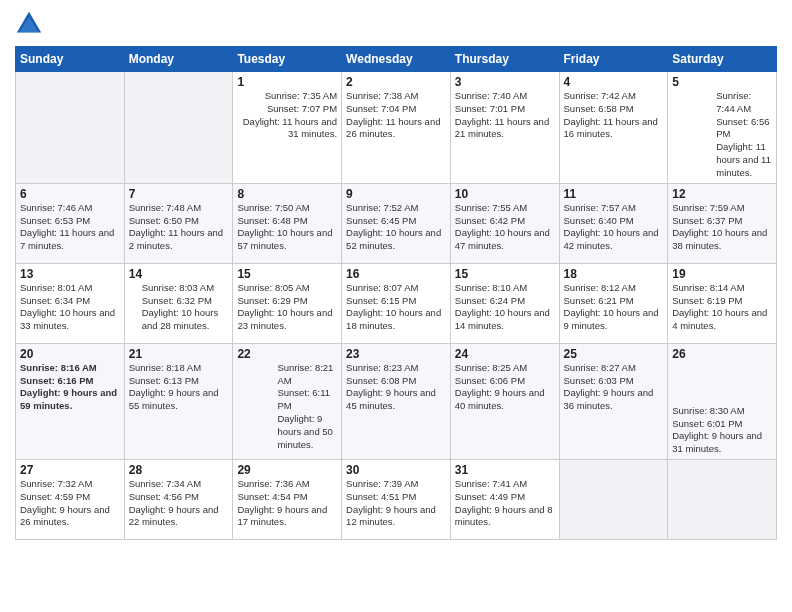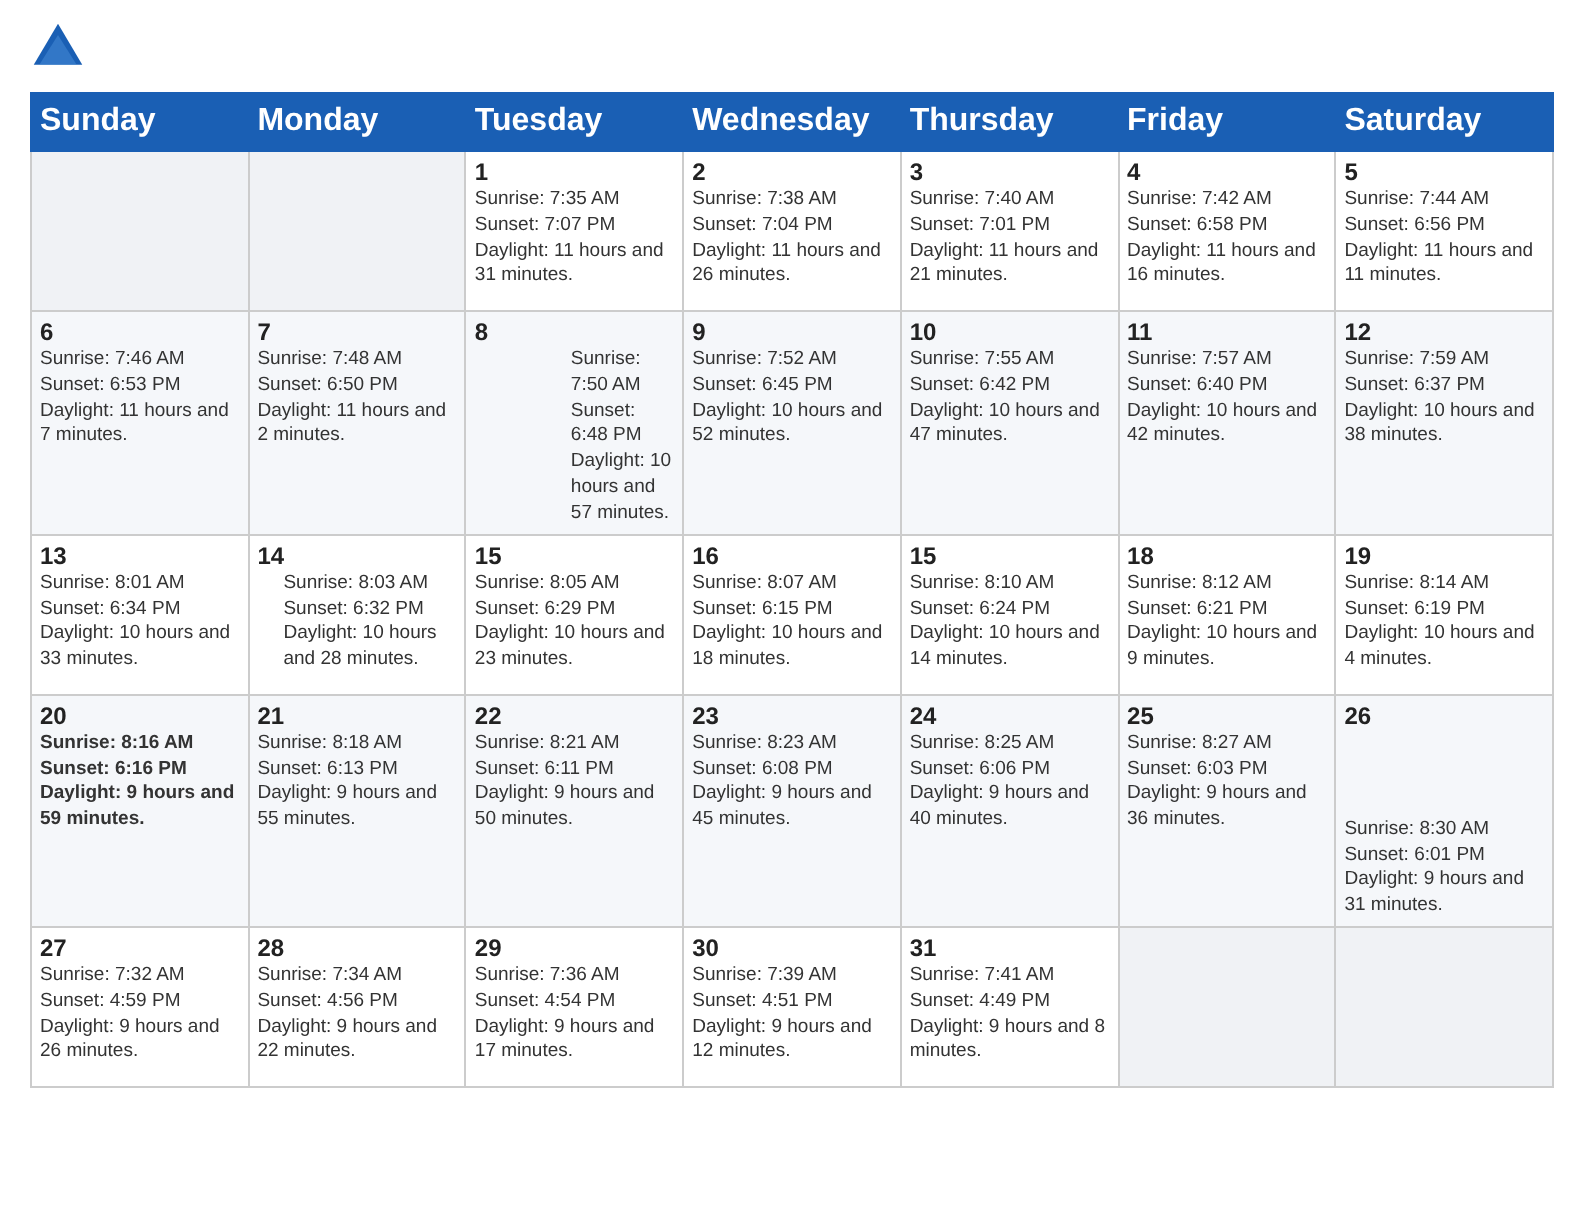--- a/index.html
+++ b/index.html
@@ -54,21 +54,21 @@
       color: #444;
     }
     .calendar-table {
       width: 100%;
       border-collapse: collapse;
       table-layout: fixed;
     }
     .calendar-table thead tr th {
       background: #1a5fb4;
       color: #fff;
-      font-size: 16px;
+      font-size: 12px;
       font-weight: bold;
       padding: 5px 4px;
       text-align: left;
       border: 1px solid #1a5fb4;
     }
     .calendar-table tbody tr td {
       border: 1px solid #ccc;
       vertical-align: top;
       padding: 3px 4px;
       font-size: 10px;
@@ -127,21 +127,21 @@
           <th>Friday</th>
           <th>Saturday</th>
         </tr>
     </thead>
     <tbody id="calendar-body">
     <tr>
           <td class="empty"></td>
           <td class="empty"></td>
           <td>
             <span class="day-number">1</span>
-            <div class="day-info" style="white-space: pre-line;">Sunrise: 7:35 AM
+            <div class="day-info" style="white-space: pre-line; text-align: right;">Sunrise: 7:35 AM
 Sunset: 7:07 PM
 Daylight: 11 hours and 31 minutes.</div>
           </td>
           <td>
             <span class="day-number">2</span>
             <div class="day-info" style="white-space: pre-line;">Sunrise: 7:38 AM
 Sunset: 7:04 PM
 Daylight: 11 hours and 26 minutes.</div>
           </td>
           <td>
@@ -151,41 +151,41 @@
 Daylight: 11 hours and 21 minutes.</div>
           </td>
           <td>
             <span class="day-number">4</span>
             <div class="day-info" style="white-space: pre-line;">Sunrise: 7:42 AM
 Sunset: 6:58 PM
 Daylight: 11 hours and 16 minutes.</div>
           </td>
           <td>
             <span class="day-number">5</span>
-            <div class="day-info" style="white-space: pre-line;">Sunrise: 7:44 AM
+            <div class="day-info" style="white-space: pre-line; margin-left: 44px;">Sunrise: 7:44 AM
 Sunset: 6:56 PM
 Daylight: 11 hours and 11 minutes.</div>
           </td>
         </tr>
         <tr>
           <td>
             <span class="day-number">6</span>
             <div class="day-info" style="white-space: pre-line;">Sunrise: 7:46 AM
 Sunset: 6:53 PM
 Daylight: 11 hours and 7 minutes.</div>
           </td>
           <td>
             <span class="day-number">7</span>
             <div class="day-info" style="white-space: pre-line;">Sunrise: 7:48 AM
 Sunset: 6:50 PM
 Daylight: 11 hours and 2 minutes.</div>
           </td>
           <td>
             <span class="day-number">8</span>
-            <div class="day-info" style="white-space: pre-line; margin-left: 48px;">Sunrise: 7:50 AM
+            <div class="day-info" style="white-space: pre-line;">Sunrise: 7:50 AM
 Sunset: 6:48 PM
 Daylight: 10 hours and 57 minutes.</div>
           </td>
           <td>
             <span class="day-number">9</span>
             <div class="day-info" style="white-space: pre-line;">Sunrise: 7:52 AM
 Sunset: 6:45 PM
 Daylight: 10 hours and 52 minutes.</div>
           </td>
           <td>
@@ -259,21 +259,21 @@
 Daylight: 9 hours and 59 minutes.</div>
           </td>
           <td>
             <span class="day-number">21</span>
             <div class="day-info" style="white-space: pre-line;">Sunrise: 8:18 AM
 Sunset: 6:13 PM
 Daylight: 9 hours and 55 minutes.</div>
           </td>
           <td>
             <span class="day-number">22</span>
-            <div class="day-info" style="white-space: pre-line;">Sunrise: 8:21 AM
+            <div class="day-info" style="white-space: pre-line; margin-left: 40px;">Sunrise: 8:21 AM
 Sunset: 6:11 PM
 Daylight: 9 hours and 50 minutes.</div>
           </td>
           <td>
             <span class="day-number">23</span>
             <div class="day-info" style="white-space: pre-line;">Sunrise: 8:23 AM
 Sunset: 6:08 PM
 Daylight: 9 hours and 45 minutes.</div>
           </td>
           <td>

